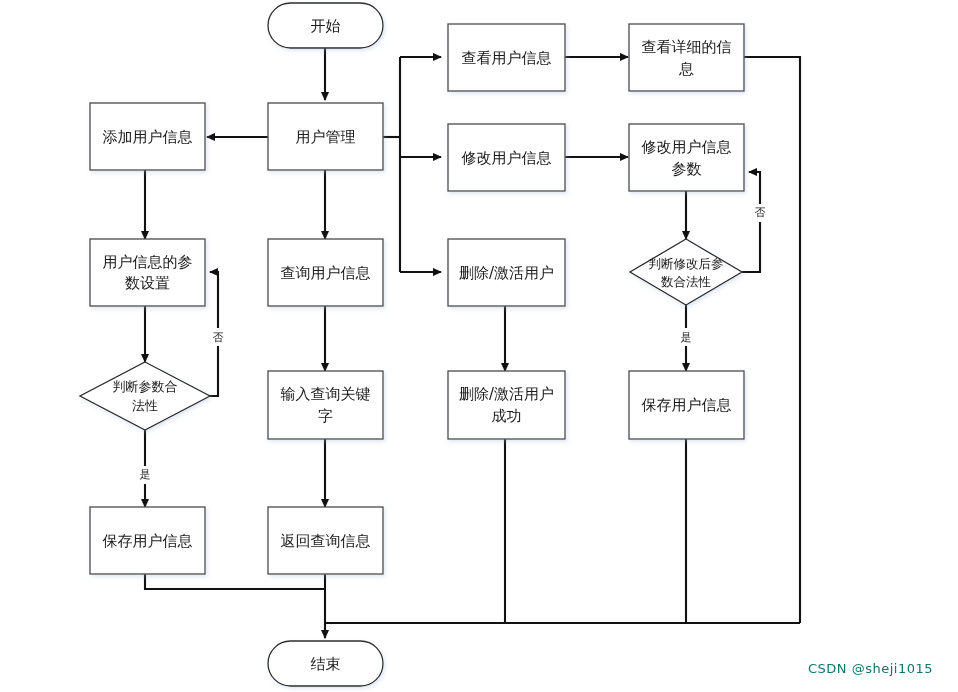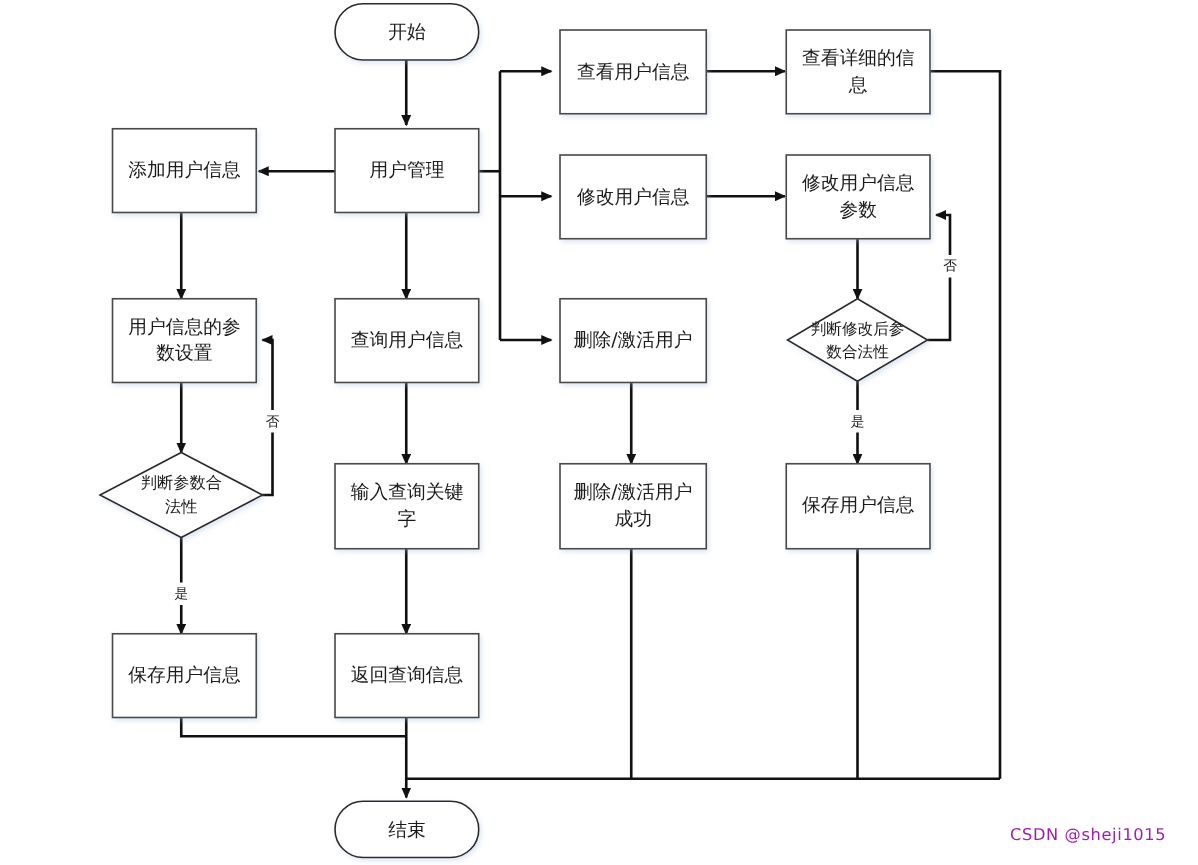--- a/index.html
+++ b/index.html
@@ -62,21 +62,21 @@
     stroke-width: 2.1;
     fill: none;
     marker-end: url(#arrowhead);
   }
   .watermark {
     position: absolute;
     right: 12px;
     bottom: 16px;
     font-family: "DejaVu Sans", "Liberation Sans", sans-serif;
     font-size: 13px;
-    color: #a21caf;
+    color: #0f766e;
     letter-spacing: 0.5px;
     user-select: none;
   }
 </style>
 </head>
 <body>
 
 <div id="canvas">
 
   <svg id="flow-svg" viewBox="0 0 958 692">

